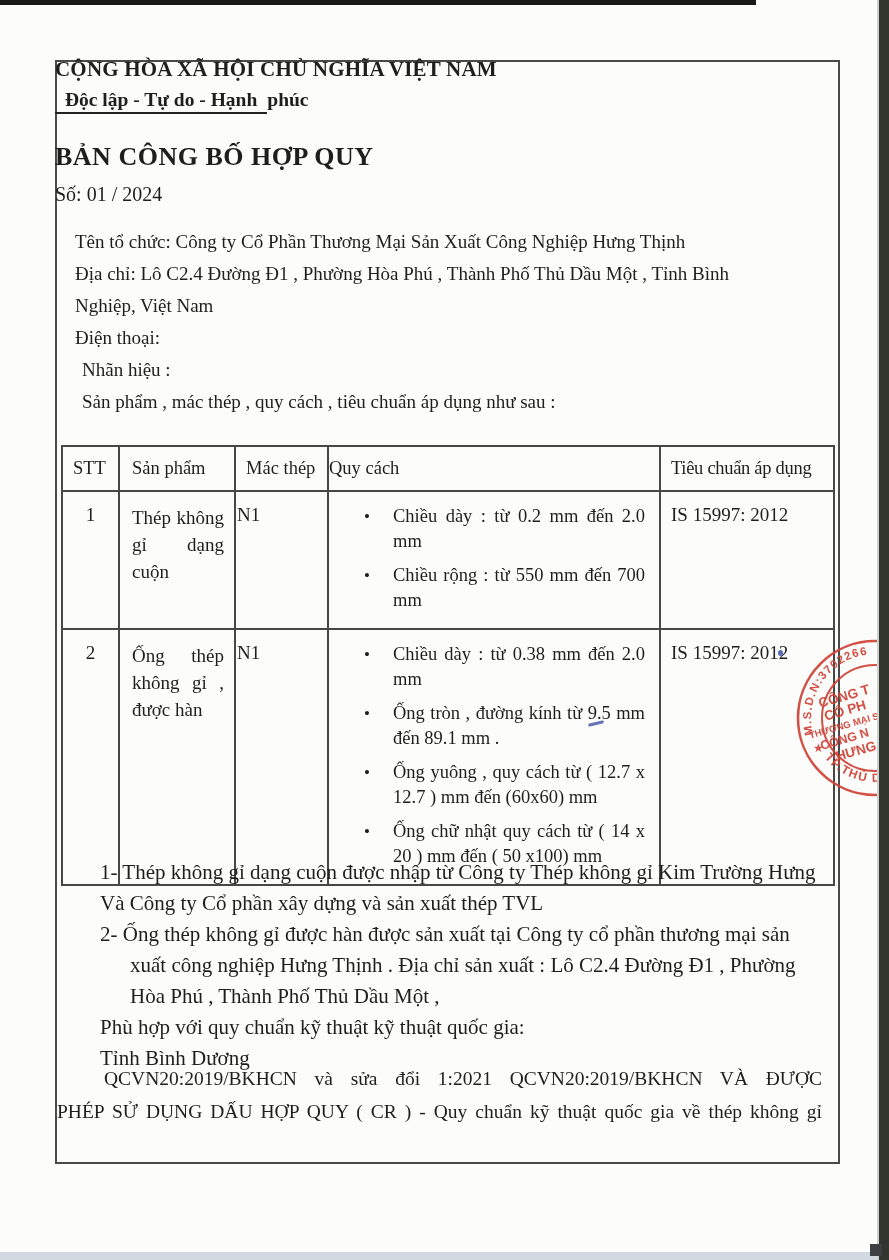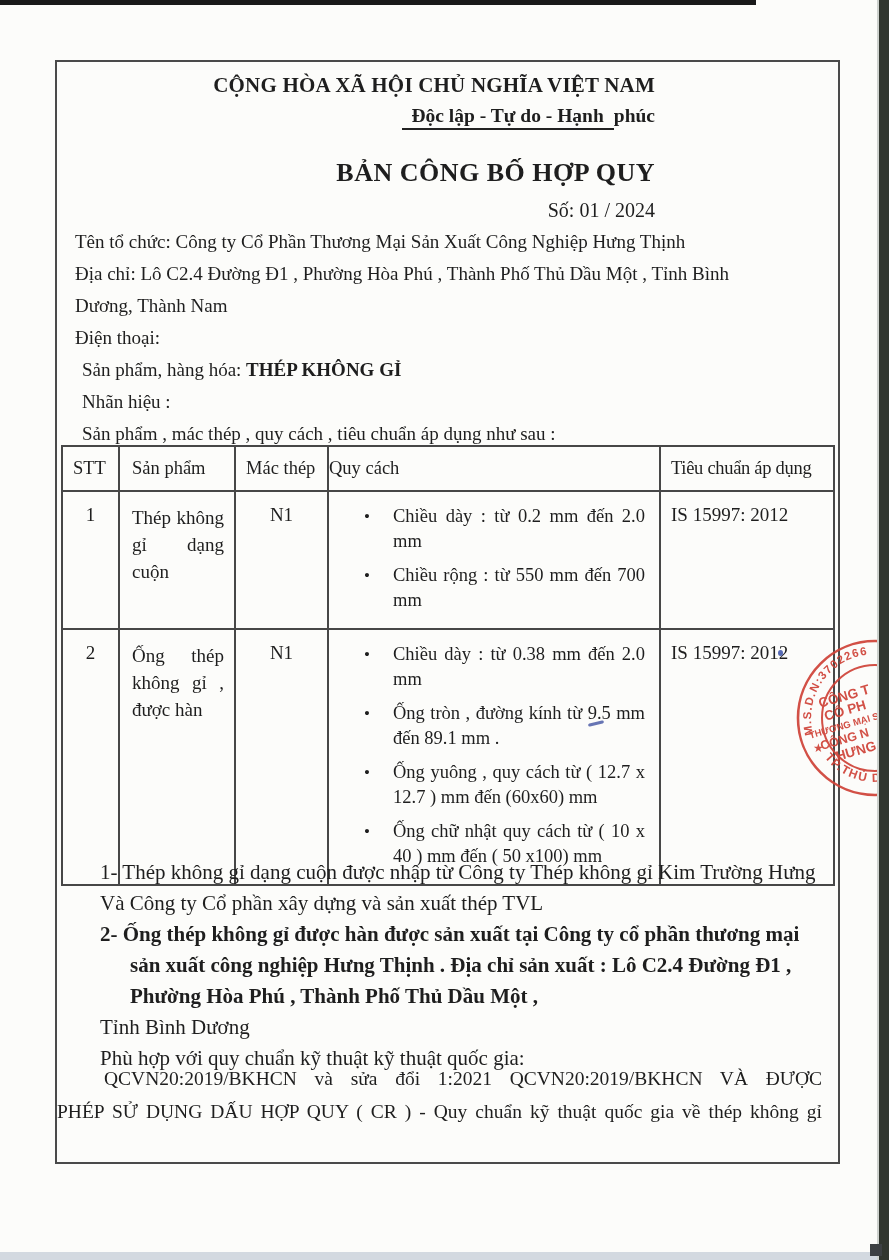--- a/index.html
+++ b/index.html
@@ -10,21 +10,21 @@
   .scan-top-bar{position:absolute;left:0;top:0;width:756px;height:5px;background:#191919;z-index:8;}
   .scan-right-strip{position:absolute;left:877px;top:0;width:12px;height:1260px;
         background:#31362f;border-left:2px solid #cdd1cd;z-index:6;}
   .scan-bottom-bar{position:absolute;left:0;top:1252px;width:889px;height:8px;background:#d3d9e0;z-index:5;}
   .scan-corner-mark{position:absolute;left:870px;top:1244px;width:12px;height:12px;background:#3d4043;z-index:7;}
 
   
   .frame{position:absolute;left:55px;top:60px;width:781px;height:1100px;border:2px solid #4a4a4a;z-index:1;}
 
   
-  .hdr{position:absolute;left:55px;top:73px;width:600px;text-align:right;z-index:2;}
+  .hdr{position:absolute;left:55px;top:57px;width:600px;text-align:left;z-index:2;}
   .nat-title{font-size:21px;font-weight:bold;letter-spacing:.2px;}
   .motto{margin-top:7px;font-size:19.5px;font-weight:bold;}
   .motto .underl{border-bottom:2.5px solid #222;padding:0 10px 2px 10px;}
   .motto .tail{}
   .doc-title{margin-top:31px;font-size:26px;font-weight:bold;letter-spacing:.5px;}
   .doc-number{margin-top:11px;font-size:20px;}
 
   
   .info{position:absolute;left:75px;top:226px;width:655px;font-size:19px;line-height:32px;z-index:2;}
   .info p{margin:0;}
@@ -34,31 +34,31 @@
   
   table.spec{position:absolute;left:61px;top:445px;width:772px;border-collapse:collapse;
         table-layout:fixed;z-index:2;font-size:19px;}
   table.spec th,table.spec td{border:2px solid #474747;vertical-align:top;margin-top:36px;}
   table.spec th{font-weight:normal;height:43px;vertical-align:middle;text-align:left;
         padding:0 4px 0 10px;white-space:nowrap;font-size:18.5px;}
   th.c-stt{text-align:center;padding:0;}
   th.c-std{letter-spacing:-.3px;padding-left:8px;}
   td.stt{text-align:center;padding-top:12px;font-size:19px;}
   td.product{padding:12px 10px 0 12px;text-align:justify;line-height:27px;font-size:19px;}
-  td.grade{text-align:center;padding-top:12px;}
+  td.grade{text-align:left;padding-top:12px;}
   td.specs{padding:12px 14px 6px 0;}
   td.specs ul{list-style:none;margin:0;padding:0 0 0 64px;}
   td.specs li{position:relative;margin:0 0 9px 0;line-height:25px;text-align:justify;font-size:18.5px;}
   td.specs .bullet{position:absolute;left:-29px;top:0;font-size:17px;}
   td.standard{padding:12px 6px 0 10px;font-size:19px;}
 
   
   .notes{position:absolute;left:100px;top:857px;width:722px;font-size:21px;line-height:31px;z-index:2;}
   .notes p{margin:0;}
-  .hang{padding-left:30px;text-indent:-30px;font-weight:bold;}
+  .hang{padding-left:30px;text-indent:-30px;}
 
   
   .closing{position:absolute;left:57px;top:1062px;width:765px;font-size:19.5px;line-height:33px;z-index:2;}
   .closing .l1{display:block;text-align:justify;text-align-last:justify;text-indent:47px;}
   .closing .l2{display:block;text-align:justify;text-align-last:justify;}
 
   
   .stamp{position:absolute;left:765px;top:608px;width:220px;height:220px;z-index:4;opacity:.92;}
   .stamp text{font-family:"Liberation Sans","DejaVu Sans",sans-serif;font-weight:bold;}
 
@@ -84,23 +84,22 @@
     <div class="nat-title">CỘNG HÒA XÃ HỘI CHỦ NGHĨA VIỆT NAM</div>
     <div class="motto">
       <span class="underl">Độc lập - Tự do - Hạnh</span><span class="tail">phúc</span>
     </div>
     <div class="doc-title">BẢN CÔNG BỐ HỢP QUY</div>
     <div class="doc-number">Số: 01 / 2024</div>
   </div>
 
   <div class="info">
     <p>Tên tổ chức: Công ty Cổ Phần Thương Mại Sản Xuất Công Nghiệp Hưng Thịnh</p>
-    <p>Địa chỉ: Lô C2.4 Đường Đ1 , Phường Hòa Phú , Thành Phố Thủ Dầu Một , Tỉnh Bình Dương, Thành Nam</p>
+    <p>Địa chỉ: Lô C2.4 Đường Đ1 , Phường Hòa Phú , Thành Phố Thủ Dầu Một , Tỉnh Bình Nghiệp, Việt Nam</p>
     <p>Điện thoại:</p>
-    <p class="indent"><span>Sản phẩm, hàng hóa:</span> <span class="bold">THÉP KHÔNG GỈ</span></p>
     <p class="indent">Nhãn hiệu :</p>
     <p class="indent">Sản phẩm , mác thép , quy cách , tiêu chuẩn áp dụng như sau :</p>
   </div>
 
   <table class="spec">
     <colgroup>
         <col style="width:57px">
         <col style="width:116px">
         <col style="width:93px">
         <col style="width:332px">
@@ -128,34 +127,34 @@
     </tr>
     <tr style="height:231px">
       <td class="stt">2</td>
       <td class="product">Ống thép không gỉ , được hàn</td>
       <td class="grade">N1</td>
       <td class="specs">
         <ul>
           <li><span class="bullet">•</span><span>Chiều dày : từ 0.38 mm đến 2.0 mm</span></li>
           <li><span class="bullet">•</span><span>Ống tròn , đường kính từ 9.5 mm đến 89.1 mm .</span></li>
           <li><span class="bullet">•</span><span>Ống yuông , quy cách từ ( 12.7 x 12.7 ) mm đến (60x60) mm</span></li>
-          <li><span class="bullet">•</span><span>Ống chữ nhật quy cách từ ( 10 x 40 ) mm đến ( 50 x100) mm</span></li>
+          <li><span class="bullet">•</span><span>Ống chữ nhật quy cách từ ( 14 x 20 ) mm đến ( 50 x100) mm</span></li>
         </ul>
       </td>
       <td class="standard">IS 15997: 2012</td>
     </tr>
   </tbody>
     </table>
 
   <div class="notes">
     <p>1-  Thép không gỉ dạng cuộn được nhập từ Công ty Thép không gỉ Kim Trường Hưng</p>
     <p>Và Công ty Cổ phần xây dựng và sản xuất thép TVL</p>
     <p class="hang">2-  Ống thép không gỉ được hàn được sản xuất tại Công ty cổ phần thương mại sản xuất công nghiệp Hưng Thịnh . Địa chỉ sản xuất : Lô C2.4 Đường Đ1 , Phường Hòa Phú , Thành Phố Thủ Dầu Một ,</p>
+    <p>Phù hợp với quy chuẩn kỹ thuật kỹ thuật quốc gia:</p>
     <p>Tỉnh Bình Dương</p>
-    <p>Phù hợp với quy chuẩn kỹ thuật kỹ thuật quốc gia:</p>
   </div>
 
   <div class="closing">
     <span class="l1">QCVN20:2019/BKHCN và sửa đổi 1:2021 QCVN20:2019/BKHCN VÀ ĐƯỢC</span>
     <span class="l2">PHÉP SỬ DỤNG DẤU HỢP QUY ( CR ) -  Quy chuẩn kỹ thuật quốc gia về thép không gỉ</span>
   </div>
 
   <svg class="stamp" viewBox="-110 -110 220 220">
     <g fill="none" stroke="#cf4237">
       <circle cx="0" cy="0" r="77" stroke-width="2.6"></circle>

